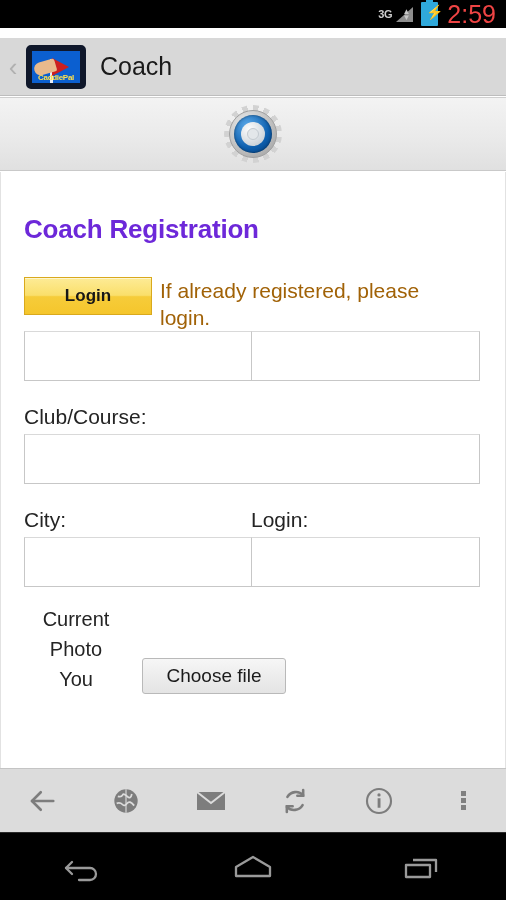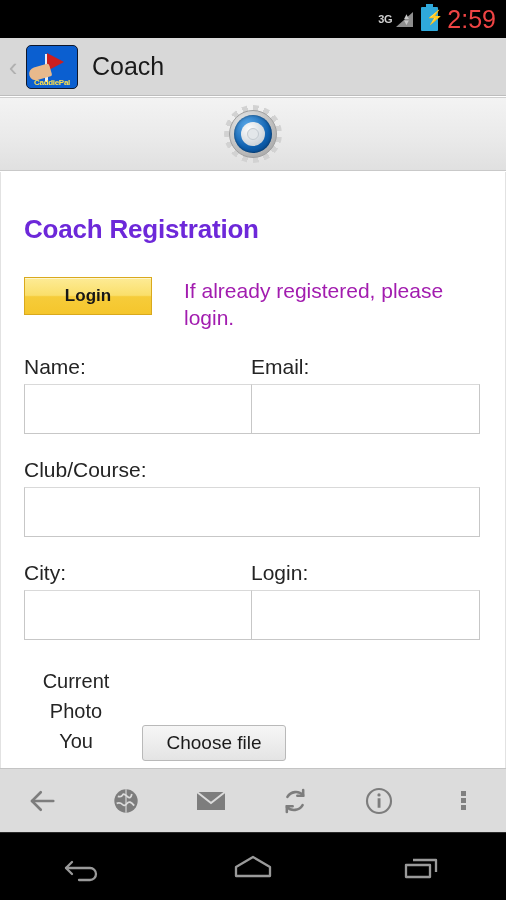--- a/index.html
+++ b/index.html
@@ -6,21 +6,21 @@
   html, body {
     width:506px; height:900px;
     background:#000;
     font-family:"Liberation Sans", sans-serif;
     overflow:hidden;
   }
   #device { position:relative; width:506px; height:900px; background:#fff; }
 
   
   .statusbar {
-    position:absolute; top:0; left:0; width:506px; height:38px;
+    position:absolute; top:0; left:0; width:506px; height:28px;
     background:#000; display:flex; align-items:center;
     justify-content:flex-end; padding-right:10px;
   }
   .sb-3g {
     font-size:11px; color:#cfcfcf; font-weight:bold;
     margin-right:1px; letter-spacing:-.3px;
   }
   .sb-signal { width:20px; height:20px; position:relative; margin-right:8px; }
   .sb-signal .tri {
     position:absolute; bottom:2px; right:0;
@@ -51,23 +51,23 @@
     position:absolute; top:38px; left:0; width:506px; height:58px;
     background:#d8d8d8;
     border-bottom:1px solid #bdbdbd;
     display:flex; align-items:center;
   }
   .ab-back {
     width:22px; text-align:center; color:#b0b0b0;
     font-size:26px; line-height:26px; margin-left:2px; font-weight:300;
   }
   .app-icon {
-    width:52px; height:44px; margin-left:2px; position:relative;
+    width:60px; height:44px; margin-left:2px; position:relative;
     background:#0b5fd0; border-radius:5px; overflow:hidden;
-    border:1px solid #0f172a;
+    border:6px solid #0f172a;
   }
   .app-icon .flagpole {
     position:absolute; left:18px; top:8px; width:3px; height:28px;
     background:#e8eef8;
   }
   .app-icon .flag {
     position:absolute; left:20px; top:7px; width:0; height:0;
     border-top:9px solid transparent;
     border-bottom:9px solid transparent;
     border-left:17px solid #cc1f1f;
@@ -141,21 +141,21 @@
   .login-btn {
     width:128px; height:38px; flex:none;
     background:linear-gradient(to bottom,#fdeb96 0%,#fadf6b 48%,#f6cc3a 52%,#f5c62c 100%);
     border:1px solid #d9a91d;
     color:#171717; font-size:17px; font-weight:bold;
     font-family:"Liberation Sans", sans-serif;
     cursor:pointer; line-height:36px; text-align:center;
     box-shadow:0 1px 0 rgba(255,255,255,.55) inset;
   }
   .login-note {
-    margin-left:32px; font-size:21px; color:#a21caf; line-height:27px;
+    margin-left:8px; font-size:21px; color:#a16207; line-height:27px;
     max-width:300px;
   }
 
   .field-label {
     font-size:21px; color:#242424; margin-top:24px; margin-bottom:5px;
   }
   .label-row { display:flex; margin-top:24px; margin-bottom:5px; }
   .label-row .field-label { margin:0; }
   .label-half { width:227px; }
 
@@ -165,21 +165,21 @@
     border:1px solid #c7c7c7;
     border-top-color:#d9d9d9;
     font-size:20px; color:#111; padding:0 8px;
     font-family:"Liberation Sans", sans-serif;
     outline:none;
   }
   .input-half { width:228px; }
   .input-half.second { margin-left:0; border-left:none; }
   .input-full { width:456px; }
 
-  .photo-block { margin-top:26px; display:flex; }
+  .photo-block { margin-top:12px; display:flex;align-items:flex-end; }
   .photo-left {
     width:104px; flex:none; text-align:center;
     font-size:20px; color:#242424; line-height:30px;
   }
   .photo-right { flex:1; padding-left:14px; padding-top:46px; }
   .photo-caption { font-size:21px; color:#242424; }
   .choose-file {
     margin-top:13px; width:144px; height:36px;
     background:linear-gradient(to bottom,#f6f6f6,#e4e4e4);
     border:1px solid #b9b9b9; border-radius:3px;
@@ -253,24 +253,20 @@
   <div class="webview">
     <div class="page">
 
       <h1 class="page-title">Coach Registration</h1>
 
       <div class="login-row">
         <button class="login-btn">Login</button>
         <div class="login-note">If already registered, please login.</div>
       </div>
 
-      <div class="label-row">
-        <div class="field-label label-half">Name:</div>
-        <div class="field-label label-half">Email:</div>
-      </div>
       <div class="input-row">
         <input class="text-input input-half" type="text" value="" style="">
         <input class="text-input input-half second" type="text" value="" style="">
       </div>
 
       <div class="field-label">Club/Course:</div>
       <div class="input-row">
         <input class="text-input input-full" type="text" value="" style="">
       </div>
 

